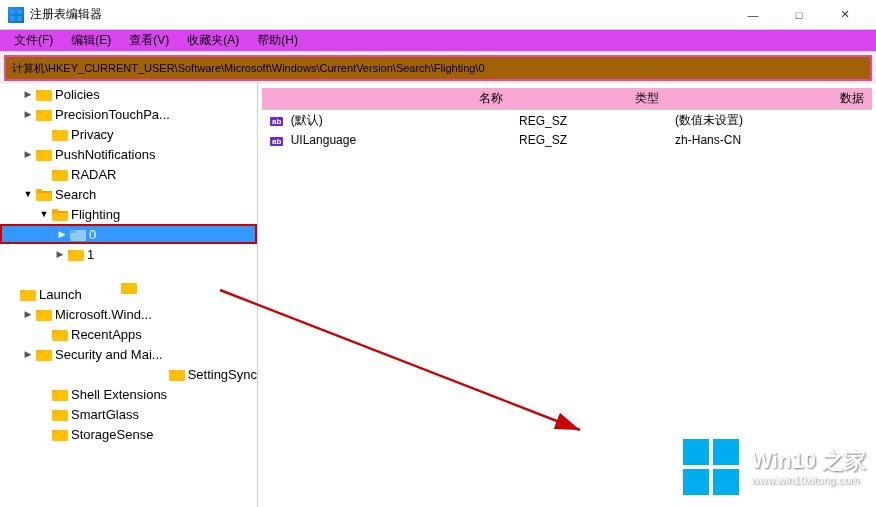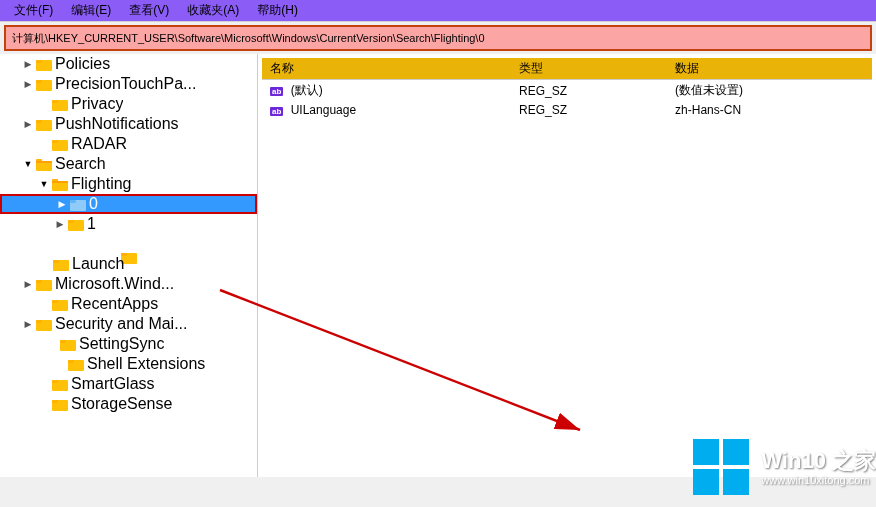--- a/index.html
+++ b/index.html
@@ -50,42 +50,42 @@
       justify-content: center;
       cursor: pointer;
       font-size: 11px;
       color: #333;
       background: transparent;
       border: none;
     }
 
     
     .menu-bar {
-      background: #8b5cf6;
+      background: #d946ef;
       display: flex;
       align-items: center;
       height: 22px;
       border-bottom: 1px solid #d0d0d0;
       padding: 0 6px;
       gap: 2px;
     }
     .menu-item {
       padding: 2px 8px;
       cursor: pointer;
       font-size: 12px;
       color: #000;
     }
 
     
     .address-bar {
-      background: #fca5a5;
+      background: #a16207;
       display: flex;
       align-items: center;
       height: 26px;
-      border: 2px solid #c2410c;
+      border: 2px solid #ec4899;
       margin: 3px 4px;
       padding: 0 6px;
     }
     .address-label {
       font-size: 11px;
       color: #000;
       white-space: nowrap;
       overflow: hidden;
     }
 
@@ -127,42 +127,42 @@
       color: #555;
       flex-shrink: 0;
     }
     .folder-icon {
       width: 16px;
       height: 14px;
       margin-right: 3px;
       flex-shrink: 0;
     }
     .item-label {
-      font-size: 16px;
+      font-size: 13px;
       overflow: hidden;
       text-overflow: ellipsis;
     }
 
     
     .right-panel {
       flex: 1;
       padding: 4px;
       overflow: auto;
     }
     .registry-table {
       width: 100%;
       border-collapse: collapse;
     }
     .registry-table th {
-      text-align: left;
+      text-align: right;
       padding: 2px 8px;
       font-weight: normal;
       font-size: 12px;
       border-bottom: 1px solid #ccc;
-      background: #eab308;
+      background: #f9a8d4;
     }
     .registry-table td {
       padding: 2px 8px;
       font-size: 12px;
       vertical-align: middle;
     }
     .ab-icon {
       display: inline-block;
       background: #6d28d9;
       color: white;
@@ -180,21 +180,21 @@
       left: 0;
       width: 100%;
       height: 100%;
       pointer-events: none;
     }
 
     
     .watermark {
       position: absolute;
       bottom: 10px;
-      right: 0;
+      right: 10px;
       display: flex;
       align-items: center;
       gap: 10px;
     }
     .win-logo {
       width: 60px;
       height: 60px;
     }
     .watermark-text {
       font-size: 22px;
@@ -215,20 +215,36 @@
       height: 507px;
       overflow: hidden;
       background: #f0f0f0;
     }
   </style>
 </head>
 <body>
 
 <div class="wrapper">
 
+  <div class="title-bar">
+    <div class="title-bar-icon">
+      <svg width="14" height="14" viewBox="0 0 14 14">
+        <rect x="1" y="1" width="5" height="5" fill="#2196F3"></rect>
+        <rect x="8" y="1" width="5" height="5" fill="#2196F3"></rect>
+        <rect x="1" y="8" width="5" height="5" fill="#2196F3"></rect>
+        <rect x="8" y="8" width="5" height="5" fill="#2196F3"></rect>
+      </svg>
+    </div>
+    <span class="title-bar-text">注册表编辑器</span>
+    <div class="title-bar-controls">
+      <button class="title-btn">—</button>
+      <button class="title-btn">□</button>
+      <button class="title-btn close">✕</button>
+    </div>
+  </div>
 
   <div class="menu-bar">
     <span class="menu-item">文件(F)</span>
     <span class="menu-item">编辑(E)</span>
     <span class="menu-item">查看(V)</span>
     <span class="menu-item">收藏夹(A)</span>
     <span class="menu-item">帮助(H)</span>
   </div>
 
   <div class="address-bar">
@@ -327,21 +343,21 @@
 
       <div class="tree-item" style=" flex-direction: column;">
         <span class="expand-btn" style="visibility:hidden;">▶</span>
         <svg class="folder-icon" viewBox="0 0 16 14">
             <rect x="0" y="3" width="16" height="11" rx="1" fill="#FFC107"></rect>
             <rect x="0" y="3" width="6" height="3" rx="1" fill="#FFB300"></rect>
           </svg>
         <span class="item-label">InkReminder</span>
       </div>
 
-      <div class="tree-item" style=" margin-left: 33px;">
+      <div class="tree-item" style="">
         <span class="expand-btn" style="visibility:hidden;">▶</span>
         <svg class="folder-icon" viewBox="0 0 16 14">
             <rect x="0" y="3" width="16" height="11" rx="1" fill="#FFC107"></rect>
             <rect x="0" y="3" width="6" height="3" rx="1" fill="#FFB300"></rect>
           </svg>
         <span class="item-label">Launch</span>
       </div>
 
       <div class="tree-item" style="padding-left: 20px;">
         <span class="expand-btn">▶</span>
@@ -363,30 +379,30 @@
 
       <div class="tree-item" style="padding-left: 20px;">
         <span class="expand-btn">▶</span>
         <svg class="folder-icon" viewBox="0 0 16 14">
             <rect x="0" y="3" width="16" height="11" rx="1" fill="#FFC107"></rect>
             <rect x="0" y="3" width="6" height="3" rx="1" fill="#FFB300"></rect>
           </svg>
         <span class="item-label">Security and Mai...</span>
       </div>
 
-      <div class="tree-item" style="padding-left: 44px;">
+      <div class="tree-item" style="padding-left: 20px; justify-content: flex-end;">
         <span class="expand-btn" style="visibility:hidden;">▶</span>
         <svg class="folder-icon" viewBox="0 0 16 14">
             <rect x="0" y="3" width="16" height="11" rx="1" fill="#FFC107"></rect>
             <rect x="0" y="3" width="6" height="3" rx="1" fill="#FFB300"></rect>
           </svg>
         <span class="item-label">SettingSync</span>
       </div>
 
-      <div class="tree-item" style="padding-left: 52px;">
+      <div class="tree-item" style="padding-left: 36px;">
         <span class="expand-btn" style="visibility:hidden;">▶</span>
         <svg class="folder-icon" viewBox="0 0 16 14">
             <rect x="0" y="3" width="16" height="11" rx="1" fill="#FFC107"></rect>
             <rect x="0" y="3" width="6" height="3" rx="1" fill="#FFB300"></rect>
           </svg>
         <span class="item-label">Shell Extensions</span>
       </div>
 
       <div class="tree-item" style="padding-left: 36px;">
         <span class="expand-btn" style="visibility:hidden;">▶</span>

